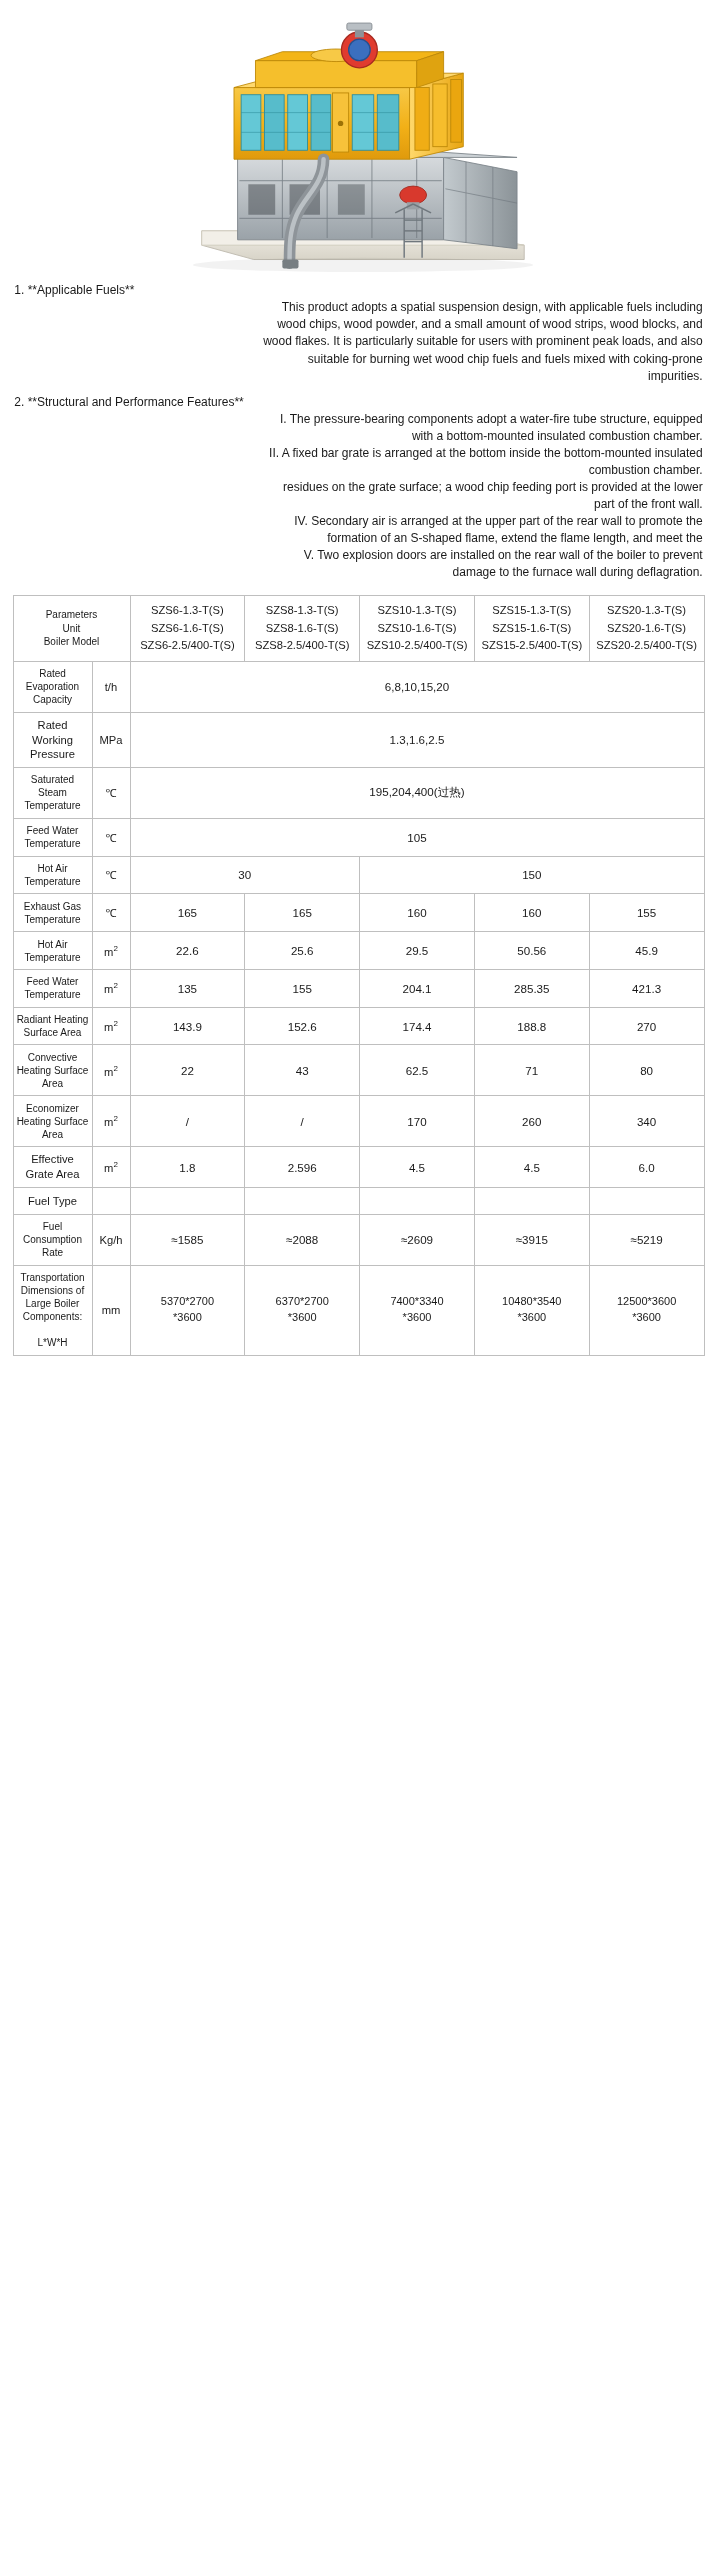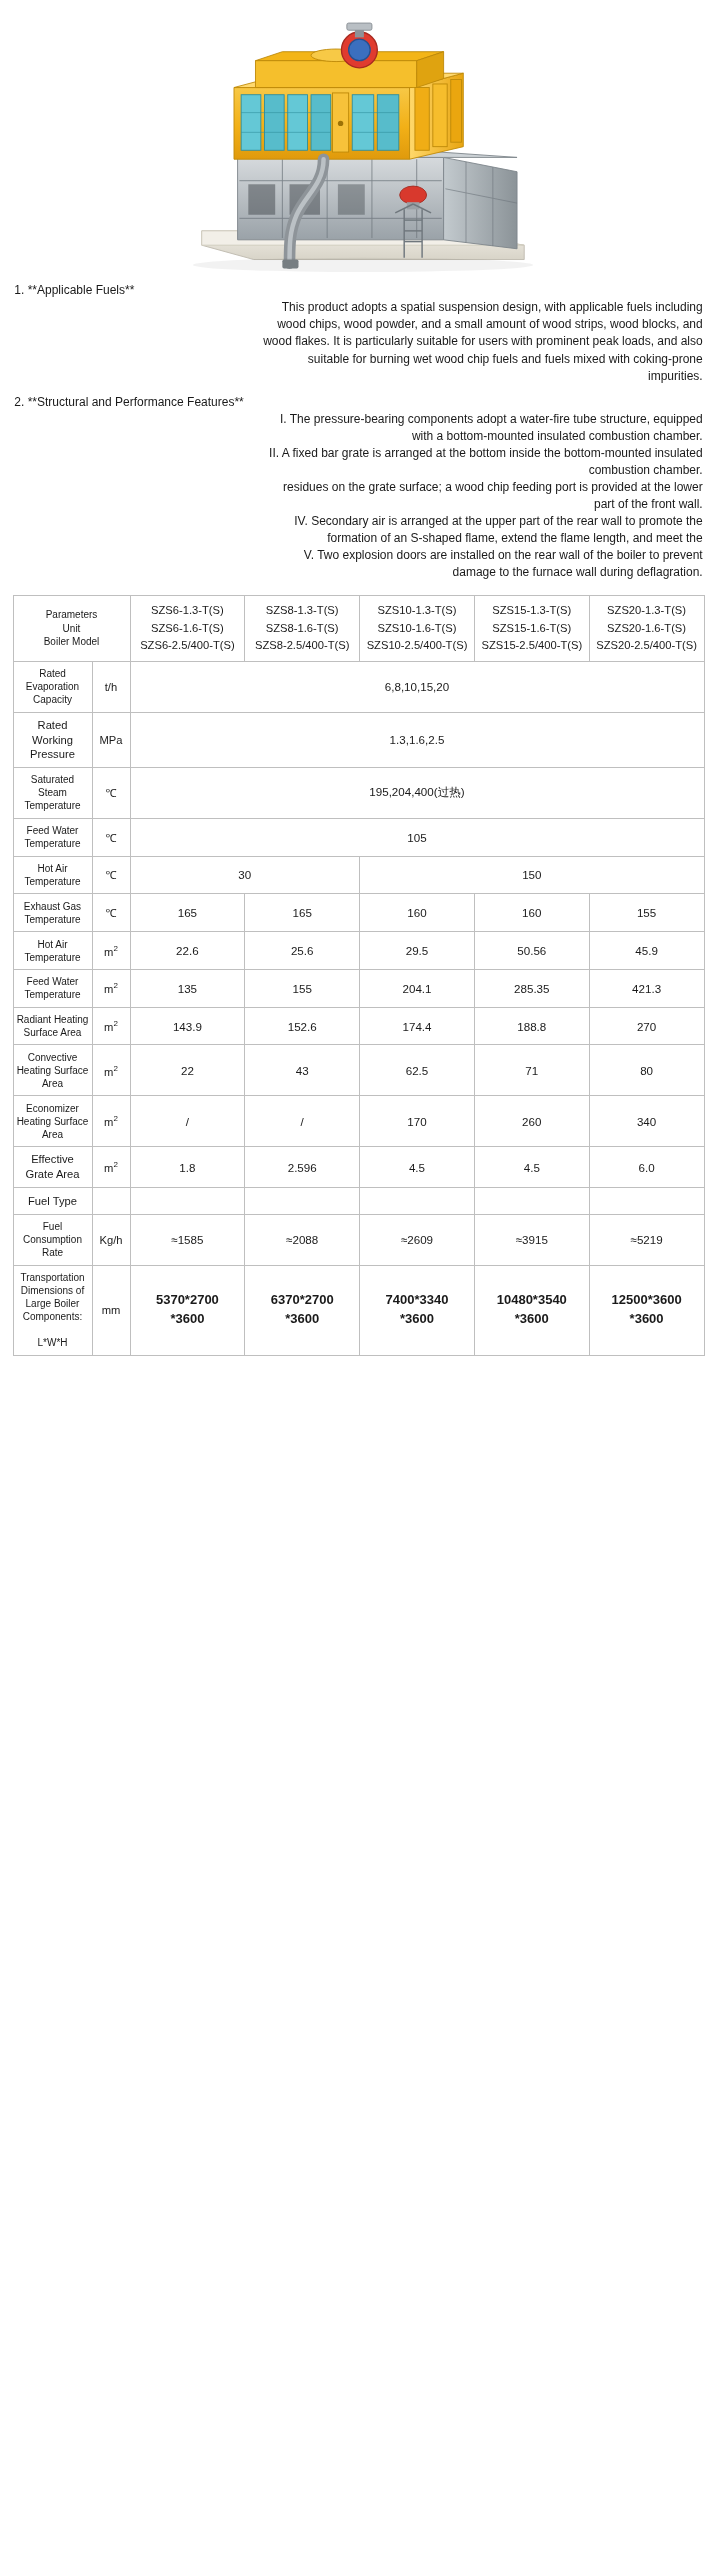--- a/index.html
+++ b/index.html
@@ -35,21 +35,21 @@
     vertical-align: middle;
     padding: 5.4px 2.7px;
     font-weight: normal;
   }
   .c-param { width: 79px; font-size: 10px; line-height: 1.35; }
   .c-unit  { width: 38px; font-size: 11.2px; }
   .c-model { font-size: 11.2px; line-height: 1.6; padding: 7.2px 3.6px; border-radius: 8px; }
   .rowlabel { font-size: 10px; line-height: 1.3; }
   .rowlabel.big { font-size: 11.2px; }
   .val { font-size: 11.6px; }
-  .val.small { font-size: 13px; line-height:1.45;font-weight:bold; }
+  .val.small { font-size: 11px; line-height:1.45; }
   .empty-row td { height: 27px; }
   .unit-cell { font-size: 11.2px; }
   sup { font-size: 8px; vertical-align: super; }
 </style>
 </head>
 <body>
 
 <div class="page">
 
   <div class="hero">

